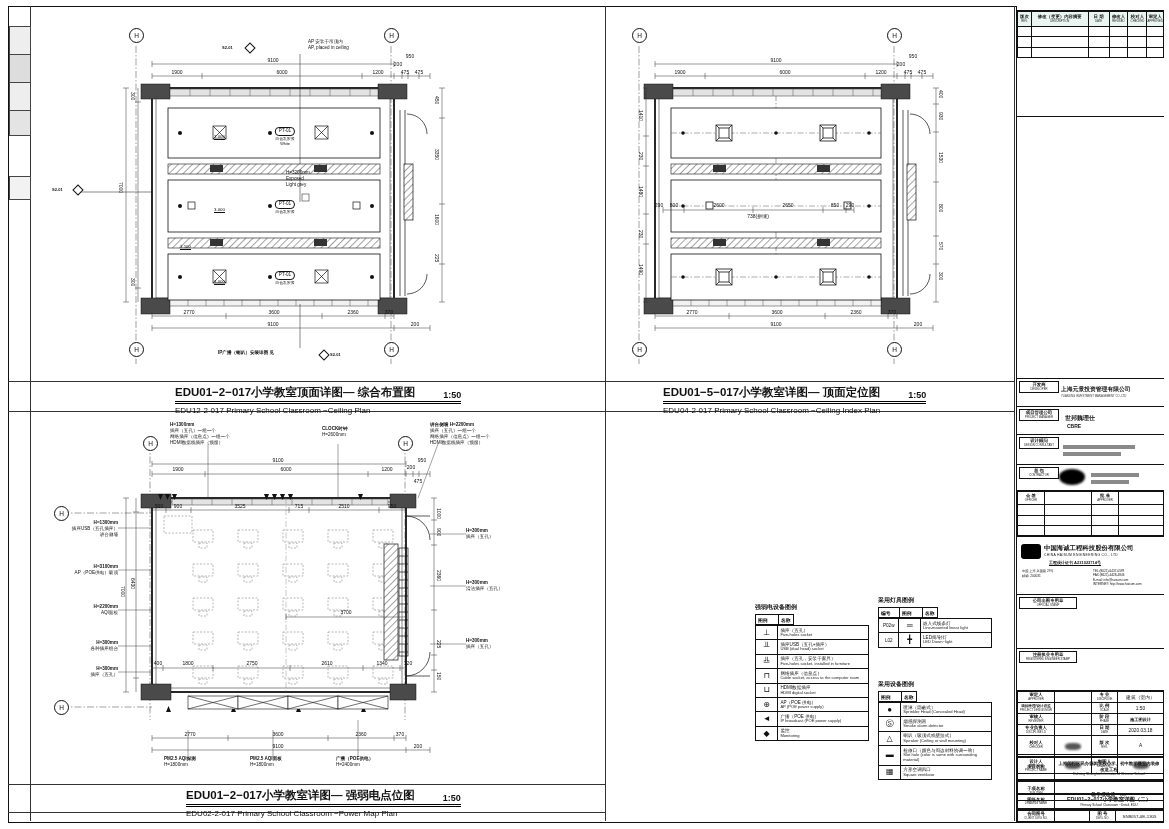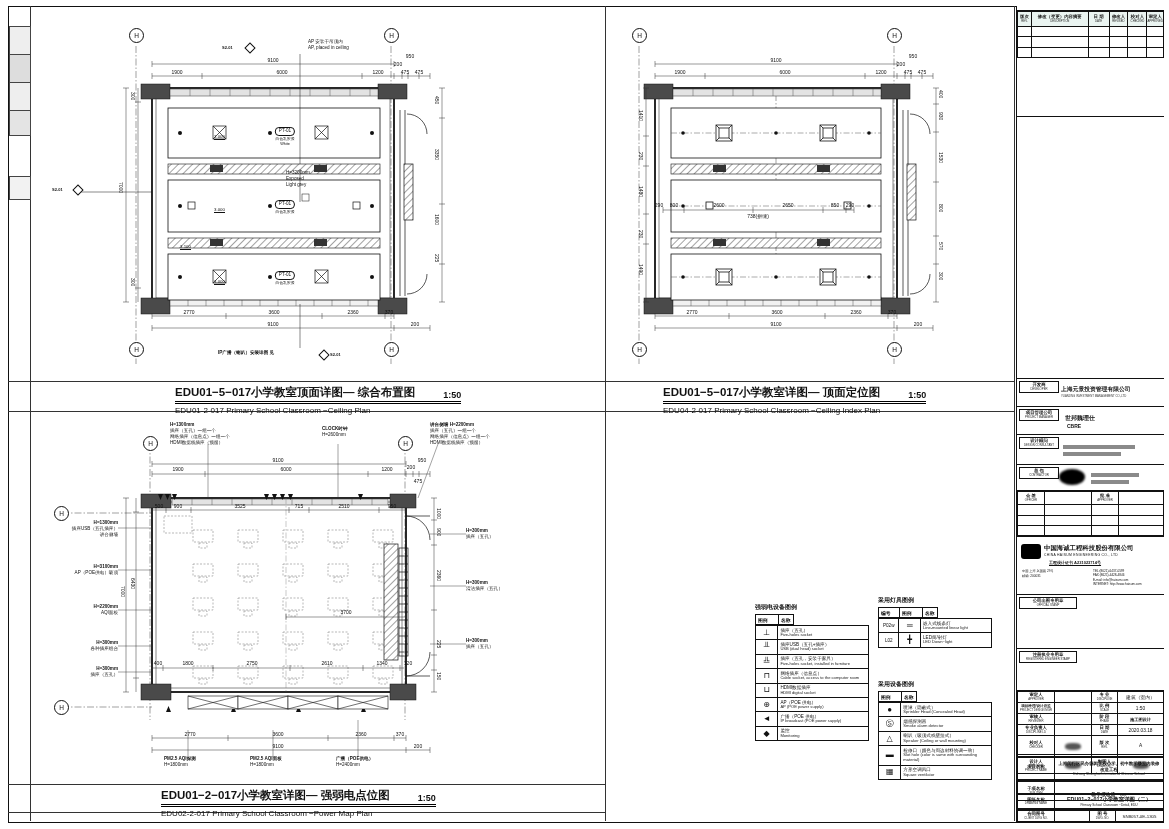--- a/index.html
+++ b/index.html
@@ -623,33 +623,33 @@
         <div>H=1800mm</div>
     </div>
     <div class="ann" style="left:298px;top:336px">
       <div style="font-weight:bold">广播（POE供电）</div>
         <div>H=2400mm</div>
     </div>
   </div>
 
   <div class="title-row" style="left:175px;top:385px">
     <div class="tl">
-        <span class="tz">EDU01−5−017小学教室顶面详图— 综合布置图</span>
+        <span class="tz">EDU01−2−017小学教室顶面详图— 综合布置图</span>
       <span class="ts">1:50</span>
       </div>
-    <div class="te">EDU01-2-017 Primary School Classroom −Ceiling Plan</div>
+    <div class="te">EDU12-2-017 Primary School Classroom −Ceiling Plan</div>
   </div>
   <div class="title-row" style="left:663px;top:385px">
     <div class="tl">
         <span class="tz">EDU01−5−017小学教室详图— 顶面定位图</span>
       <span class="ts">1:50</span>
       </div>
     <div class="te">EDU04-2-017 Primary School Classroom −Ceiling Index Plan</div>
   </div>
-  <div class="title-row" style="left:161px;top:788px">
+  <div class="title-row" style="left:186px;top:788px">
     <div class="tl">
         <span class="tz">EDU01−2−017小学教室详图— 强弱电点位图</span>
       <span class="ts">1:50</span>
       </div>
     <div class="te">EDU02-2-017 Primary School Classroom −Power Map Plan</div>
   </div>
 
   <div class="leg" style="left:755px;top:603px;width:114px">
     <div class="leg-title">强弱电设备图例</div>
     <table>

